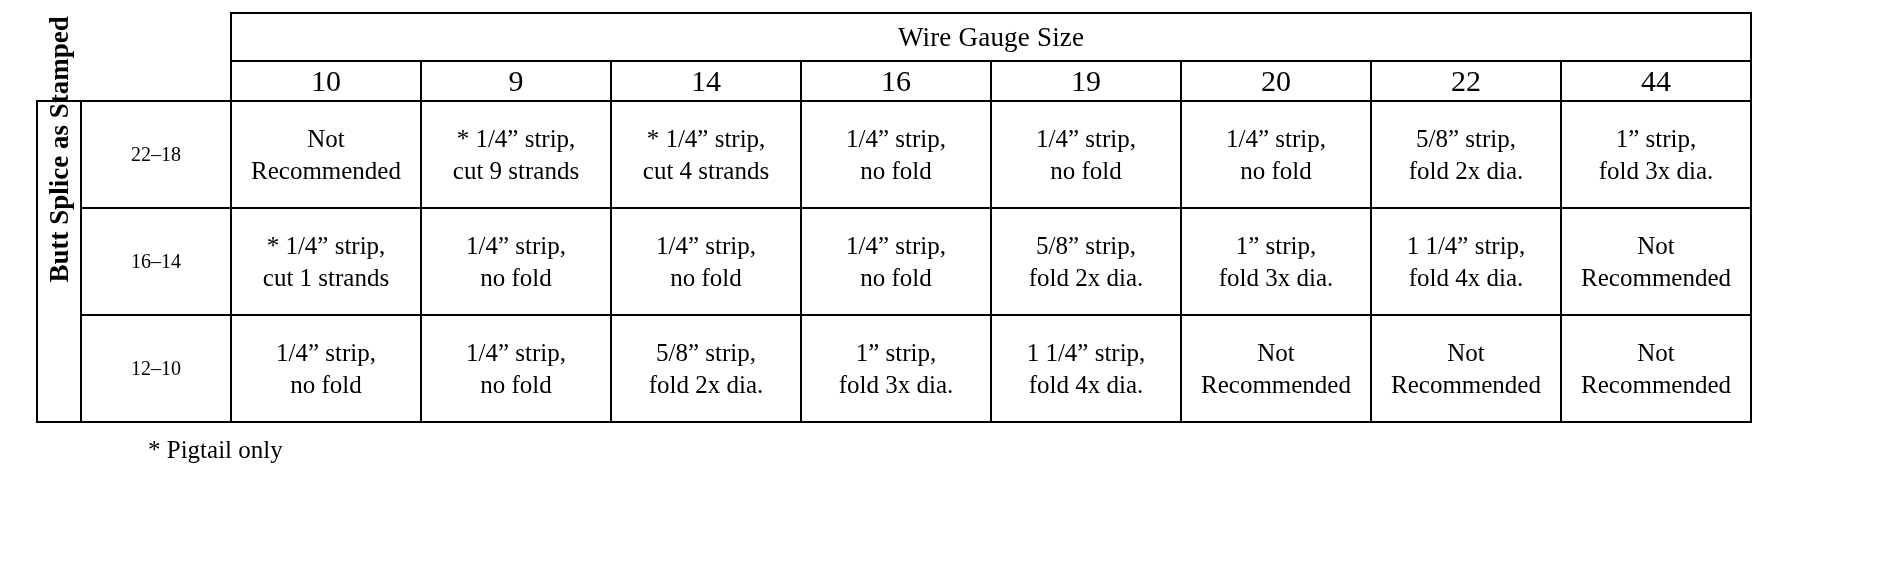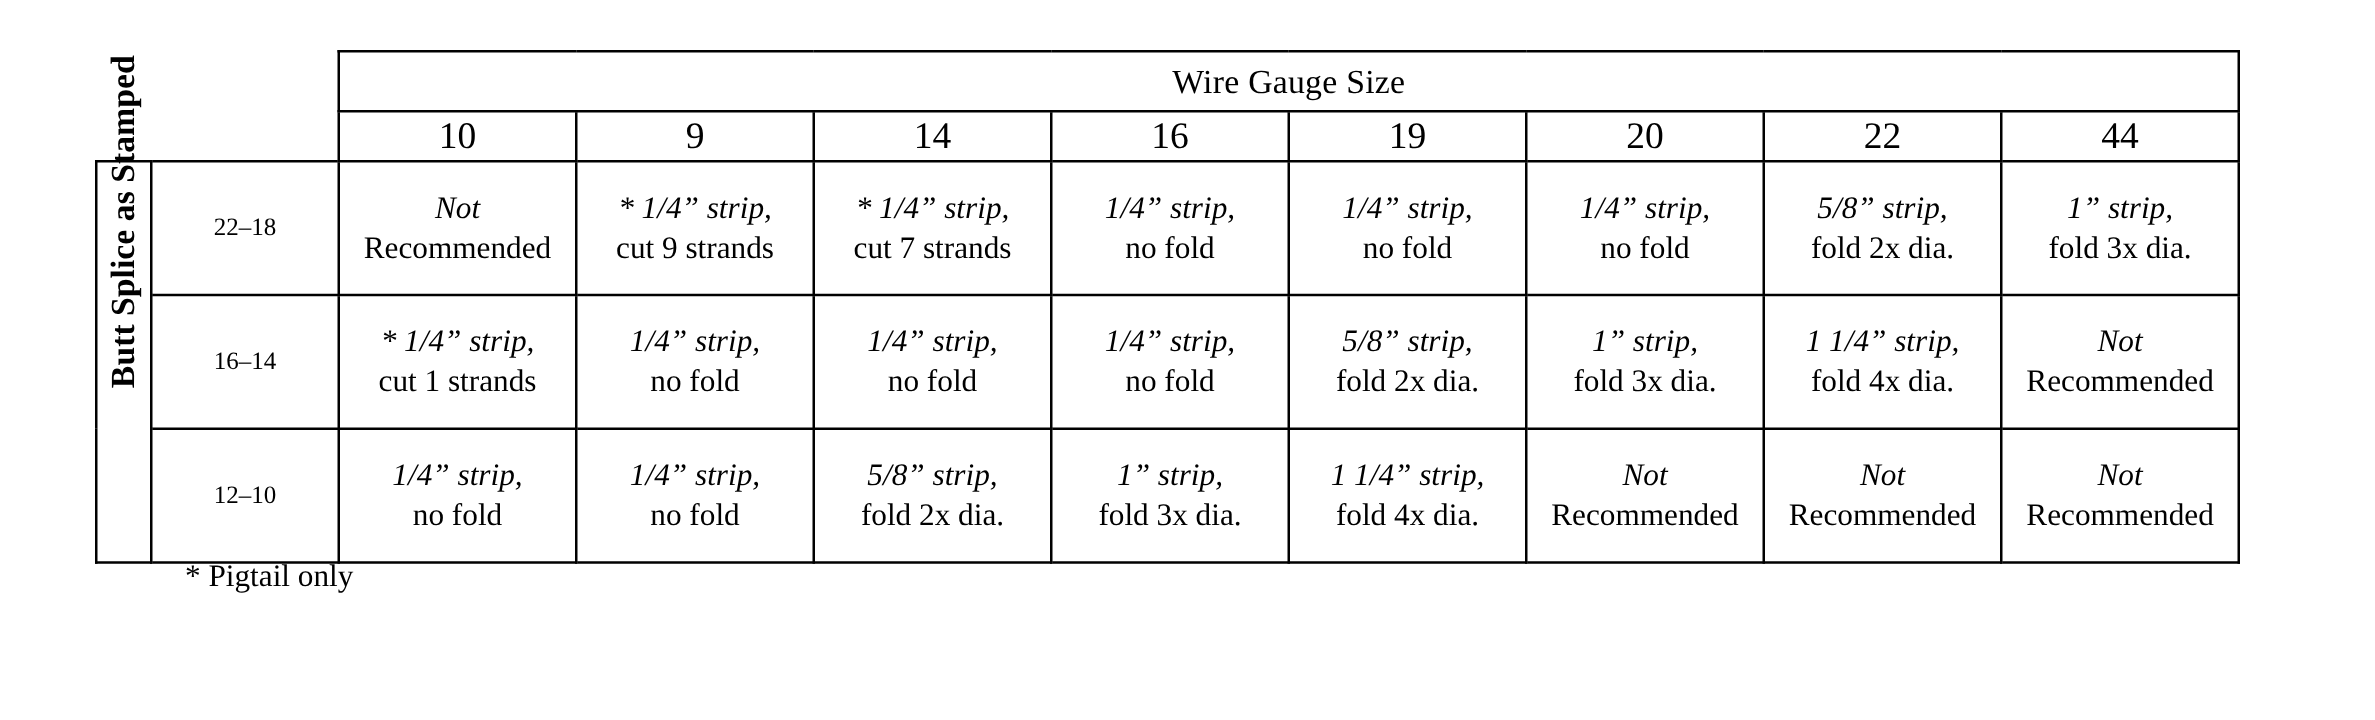--- a/index.html
+++ b/index.html
@@ -18,23 +18,22 @@
   .page {
     position: relative;
     width: 1900px;
     height: 576px;
   }
 
   
   .table-wrap {
     position: absolute;
     left: 36px;
-    top: 40px;
+    top: 12px;
     width: 1712px;
-    margin-left: 40px;
   }
 
   table.spec {
     border-collapse: collapse;
     table-layout: fixed;
     width: 1712px;
     background: #fff;
   }
 
   table.spec td,
@@ -91,28 +90,28 @@
     font-weight: bold;
   }
 
   
   .data-cell {
     height: 105px;
     font-size: 25px;
     line-height: 1.25;
     padding: 4px 6px;
   }
-  .data-cell .l1 { display: block; font-style: italic; }
+  .data-cell .l1 { display: block; }
   .data-cell .l2 { display: block; }
 
   
   .footnote {
     position: absolute;
     left: 148px;
-    top: 448px;
+    top: 436px;
     font-size: 25px;
     white-space: nowrap;
   }
 </style>
 </head>
 <body>
 
 <div class="page">
 
   <div class="table-wrap">
@@ -159,21 +158,21 @@
           <td class="data-cell">
             <span class="l1">Not</span>
             <span class="l2">Recommended</span>
           </td>
           <td class="data-cell">
             <span class="l1">* 1/4” strip,</span>
             <span class="l2">cut 9 strands</span>
           </td>
           <td class="data-cell">
             <span class="l1">* 1/4” strip,</span>
-            <span class="l2">cut 7 strands</span>
+            <span class="l2">cut 4 strands</span>
           </td>
           <td class="data-cell">
             <span class="l1">1/4” strip,</span>
             <span class="l2">no fold</span>
           </td>
           <td class="data-cell">
             <span class="l1">1/4” strip,</span>
             <span class="l2">no fold</span>
           </td>
           <td class="data-cell">

